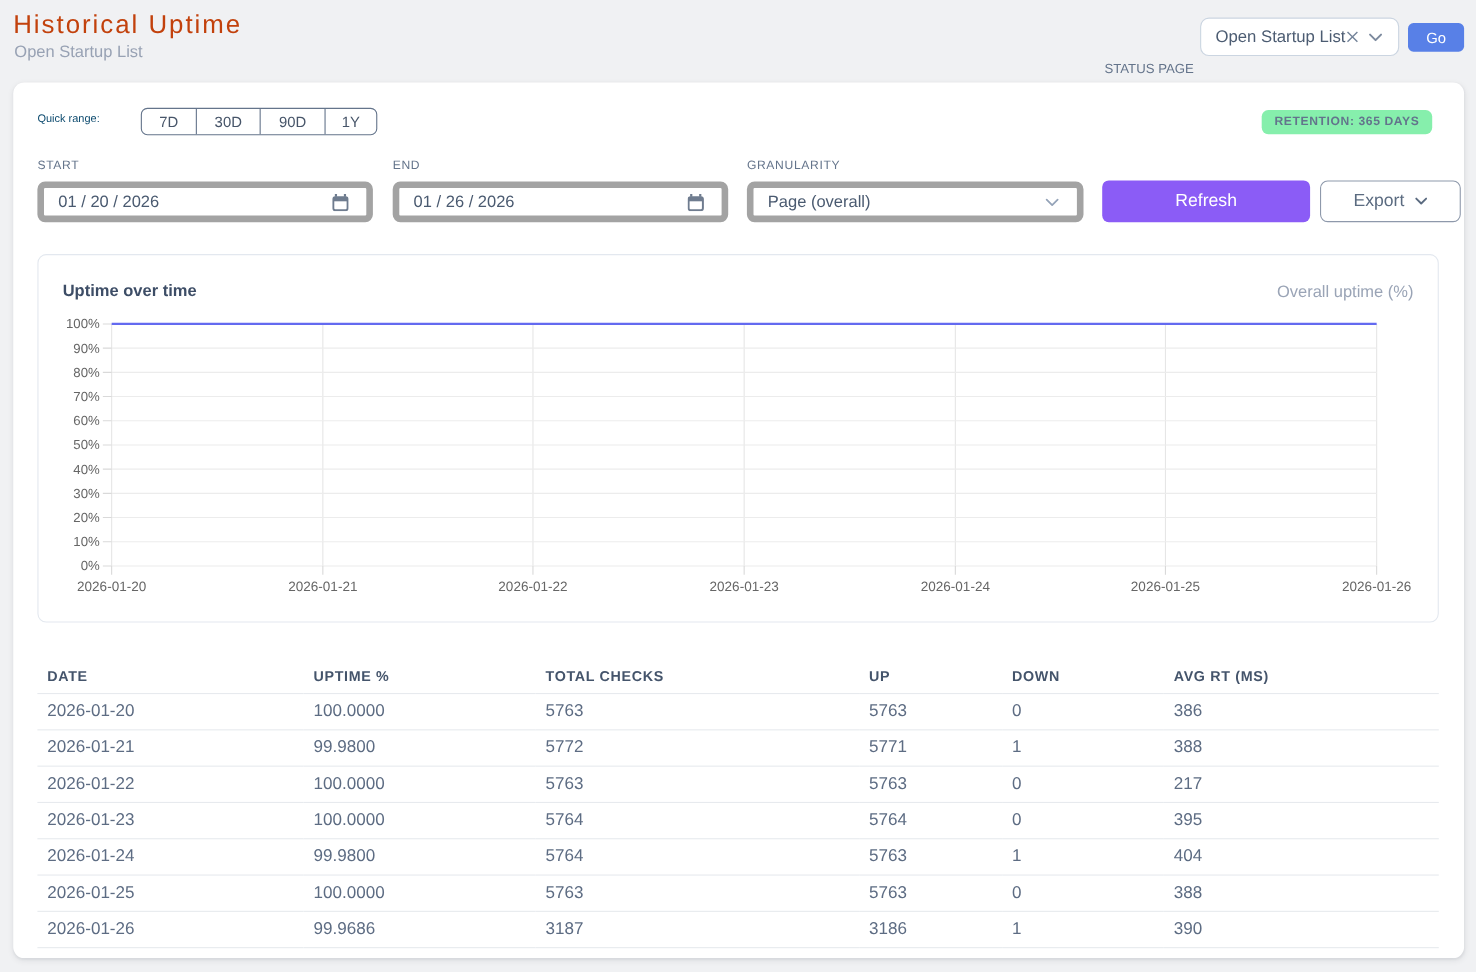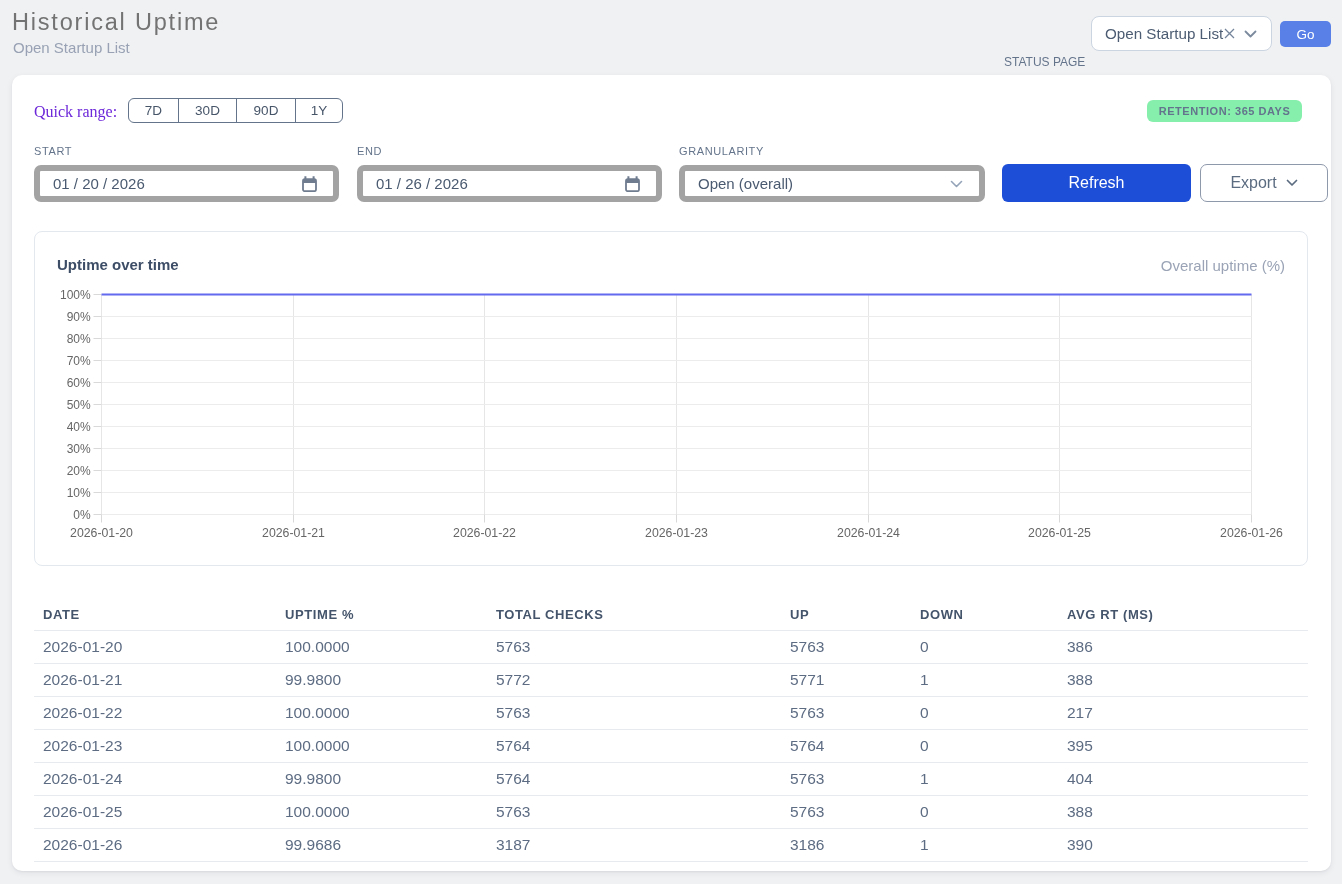--- a/index.html
+++ b/index.html
@@ -1,45 +1,45 @@
 <!DOCTYPE html>
 <html><head>
 <meta charset="utf-8">
 <style>
   * { margin:0; padding:0; box-sizing:border-box; }
   html,body { width:1342px; height:884px; }
   body { background:#f0f1f3; font-family:"Liberation Sans", sans-serif; position:relative; overflow:hidden; }
   .abs { position:absolute; }
 
-  h1 { left:12px; top:9px; font-size:23.5px; font-weight:400; color:#737373; letter-spacing:1.8px; }
+  h1 { left:12px; top:9px; font-size:23.5px; font-weight:400; color:#c2410c; letter-spacing:1.8px; }
   .sub { left:13px; top:39px; font-size:15px; color:#98a2b4; }
 
   .sp-label { top:27px; left:1004px; font-size:12px; color:#64748b; letter-spacing:0px;margin-top:28px; }
   .sp-select { left:1091px; top:16px; width:181px; height:35px; background:#fff; border:1px solid #cbd5e1;
     border-radius:8px; display:flex; align-items:center; padding:0 12px 0 13px; white-space:nowrap; }
   .sp-select .txt { font-size:15.2px; color:#4c5c72; }
   .sp-select svg { margin-left:9px; }
   .go { left:1280px; top:21px; width:51px; height:26px; background:#5880e7; border-radius:5px;
     color:#fff; font-size:13.5px; font-weight:500; display:flex; align-items:center; justify-content:center; }
 
   .card { left:12px; top:75px; width:1319px; height:796px; background:#fff; border-radius:10px;
     box-shadow:0 1px 2px rgba(16,24,40,.05), 0 2px 6px rgba(16,24,40,.07); }
 
-  .qr-label { left:34px; top:103px; font-size:16px; color:#6d28d9;font-family:Liberation Serif, serif; }
+  .qr-label { left:34px; top:103px; font-size:10px; color:#0c4a6e; }
   .seg { left:128px; top:98px; height:25px; display:flex; border:1px solid #64748b; border-radius:6px; background:#fff; }
   .seg div { font-size:13.5px; color:#475569; display:flex; align-items:center; justify-content:center; border-left:1px solid #64748b; }
   .seg div:first-child { border-left:none; }
   .badge { left:1147px; top:99.5px; width:155px; height:22px; background:#86efac; border-radius:6px;
     font-size:11px; color:#63748c; letter-spacing:0.55px; font-weight:700; display:flex; align-items:center; justify-content:center; }
 
   .flabel { top:145px; font-size:11px; color:#64748b; letter-spacing:0.6px; font-weight:500; }
   .input { top:165px; height:37px; background:#fff; border:6px solid #a3a3a3; border-radius:7px;
     display:flex; align-items:center; padding:0 16px 0 13px; font-size:15px; color:#4a5a70; }
   .input .grow { flex:1; }
-  .refresh { left:1002px; top:164px; width:189px; height:38px; background:#1d4ed8; border-radius:6px;
+  .refresh { left:1002px; top:164px; width:189px; height:38px; background:#8b5cf6; border-radius:6px;
     color:#fff; font-size:16px; font-weight:500; display:flex; align-items:center; justify-content:center; }
   .export { left:1200px; top:164px; width:128px; height:38px; background:#fff; border:1px solid #8e99ab; border-radius:7px;
     color:#5b6b80; font-size:16px; display:flex; align-items:center; justify-content:center; gap:9px; }
 
   .chartbox { left:34px; top:231px; width:1274px; height:335px; border:1px solid #e3e8ef; border-radius:8px; background:#fff; }
   .ct { left:57px; top:255.5px; font-size:15px; font-weight:700; color:#3d4d66; }
   .cr { top:257px; right:57px; font-size:15px; color:#9aa4b6; }
 
   table { position:absolute; left:34px; top:600px; width:1274px; border-collapse:collapse; table-layout:fixed; }
   th { font-size:13px; font-weight:700; color:#44546b; letter-spacing:0.6px; text-align:left; padding:0 0 0 9px; height:30px; }
@@ -90,21 +90,21 @@
   <div class="abs input" style="left:357px; width:305px;">
     <span>01 / 26 / 2026</span>
     <span class="grow"></span>
     <svg width="15" height="16" viewBox="0 0 15 16">
       <path d="M3.4 0.3 v2.6 M11.6 0.3 v2.6" stroke="#6f7c8f" stroke-width="2" fill="none"></path>
       <rect x="1" y="3.2" width="13" height="12" rx="1.8" fill="none" stroke="#6f7c8f" stroke-width="1.8"></rect>
       <rect x="1" y="3.2" width="13" height="3.8" fill="#6f7c8f"></rect>
     </svg>
   </div>
   <div class="abs input" style="left:679px; width:306px;">
-    <span>Open (overall)</span>
+    <span>Page (overall)</span>
     <span class="grow"></span>
     <svg width="13" height="8" viewBox="0 0 13 8">
       <path d="M1.5 1.5 L6.5 6.5 L11.5 1.5" fill="none" stroke="#94a3b8" stroke-width="1.6" stroke-linecap="round" stroke-linejoin="round"></path>
     </svg>
   </div>
   <div class="abs refresh">Refresh</div>
   <div class="abs export">Export
     <svg width="12" height="8" viewBox="0 0 12 8">
       <path d="M1.5 1.5 L6 6 L10.5 1.5" fill="none" stroke="#5b6b80" stroke-width="1.7" stroke-linecap="round" stroke-linejoin="round"></path>
     </svg>

